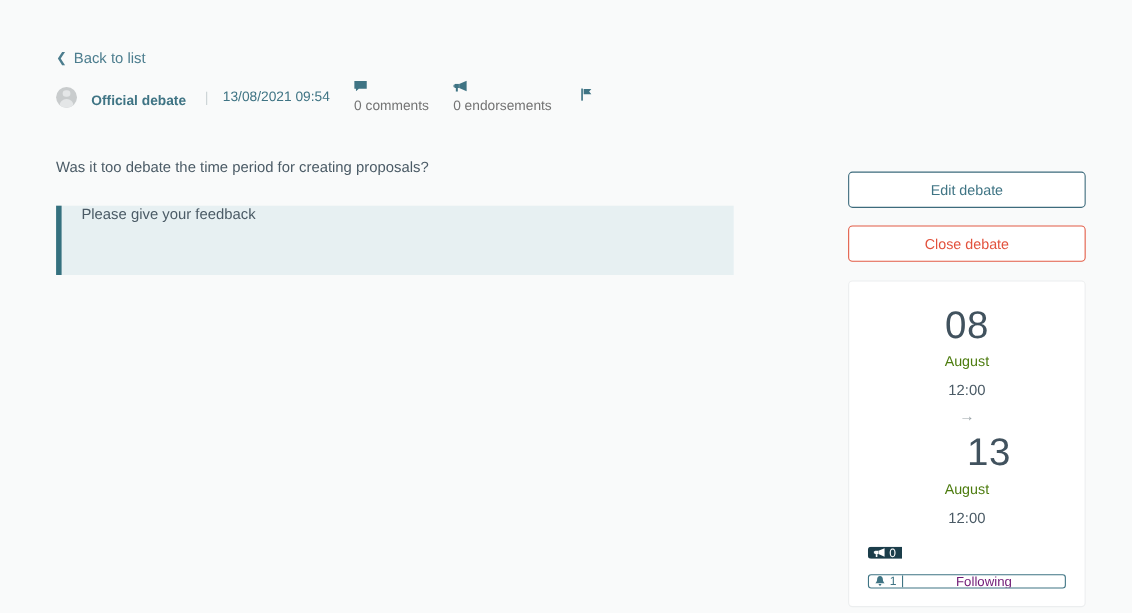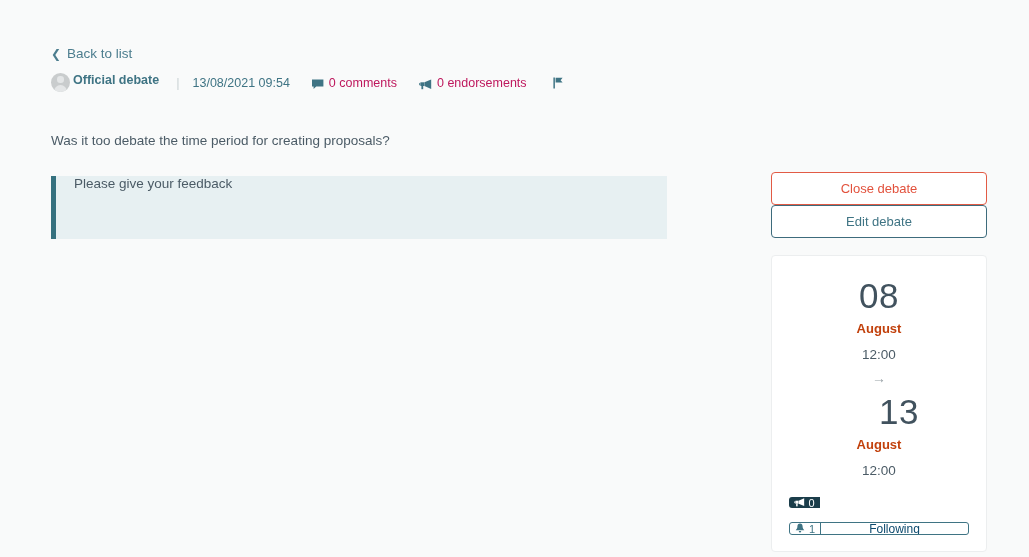--- a/index.html
+++ b/index.html
@@ -55,22 +55,22 @@
   .meta {
     display: flex;
     align-items: center;
     margin-top: 11px;
     font-size: 12.5px;
     color: #3f7484;
     white-space: nowrap;
   }
   .meta-author {
     display: inline-flex;
-    align-items: flex-start;
-    gap: 3px;
+    align-items: flex-end;
+    gap: 13px;
     font-weight: bold;
     color: #3f7484;
     text-decoration: none;
     cursor: pointer;
   }
   .avatar {
     width: 19px; height: 19px;
     border-radius: 50%;
     background: #c9cccd;
     position: relative;
@@ -94,26 +94,27 @@
     left: 3px; top: 11.5px;
   }
   .meta-sep {
     color: #cdd4d6;
     margin: 0 13px 0 17px;
     font-size: 13px;
   }
   .meta-date { color: #3f7484; }
   .meta-item {
     display: inline-flex;
-    align-items: flex-end;
+    align-items: flex-start;
     gap: 5px;
     margin-left: 22px;
-    color: #be185d;
+    color: #737373;
     text-decoration: none;
     cursor: pointer;
+    flex-direction: column;
   }
   .meta-item.flagonly { margin-left: 26px; }
   .ico { display: inline-flex; align-items: center; }
 
   .body-text {
     margin-top: 39px;
     font-size: 13.5px;
     color: #4b5b66;
     line-height: 1.5;
   }
@@ -176,23 +177,22 @@
   .date-day {
     font-size: 35px;
     color: #41525e;
     line-height: 1;
     font-weight: 400;
     letter-spacing: 0.5px;
   }
   .date-month {
     margin-top: 9px;
     font-size: 13px;
-    color: #c2410c;
-    line-height: 1;
-    font-weight: bold;
+    color: #4d7c0f;
+    line-height: 1;
   }
   .date-time {
     margin-top: 13px;
     font-size: 13.5px;
     color: #4b5b66;
     line-height: 1;
   }
   .date-arrow {
     margin-top: 9px;
     font-size: 14px;
@@ -251,21 +251,21 @@
     width: 31px;
     border-right: 1px solid #3f7484;
     color: #3f7484;
     font-size: 11px;
   }
   .follow-btn {
     flex: 1;
     display: flex;
     align-items: center;
     justify-content: center;
-    color: #0c4a6e;
+    color: #701a75;
     font-size: 12px;
     cursor: pointer;
   }
 </style>
 </head>
 <body>
 
 <div class="page">
 
   <div class="main">
@@ -323,22 +323,22 @@
     <div class="body-text">Was it too debate the time period for creating proposals?</div>
 
     <div class="callout">
       <span class="callout-text">Please give your feedback</span>
     </div>
 
   </div>
 
   <div class="sidebar">
 
+    <div class="btn btn-edit">Edit debate</div>
     <div class="btn btn-close">Close debate</div>
-    <div class="btn btn-edit">Edit debate</div>
 
     <div class="date-card">
 
       <div class="date-day">08</div>
       <div class="date-month">August</div>
       <div class="date-time">12:00</div>
 
       <div class="date-arrow">→</div>
 
       <div class="date-day second">13</div>

